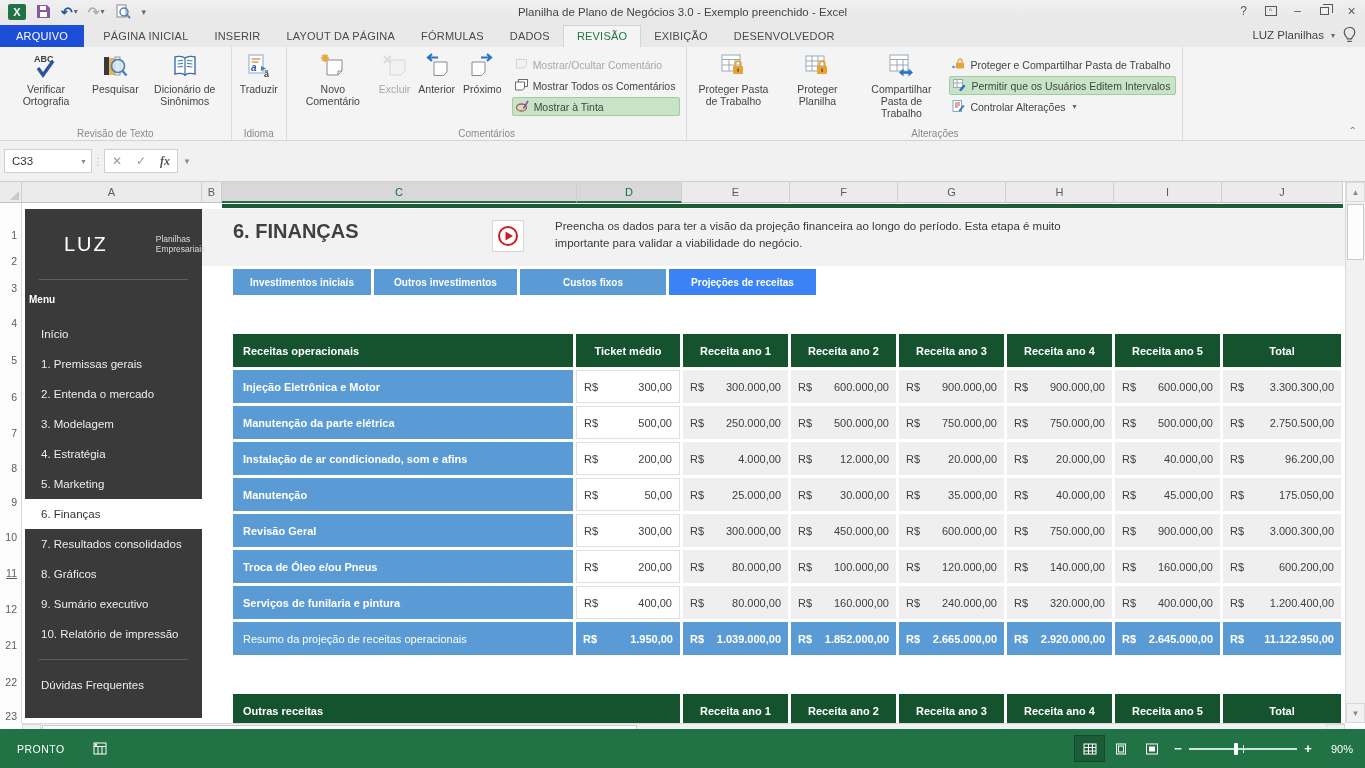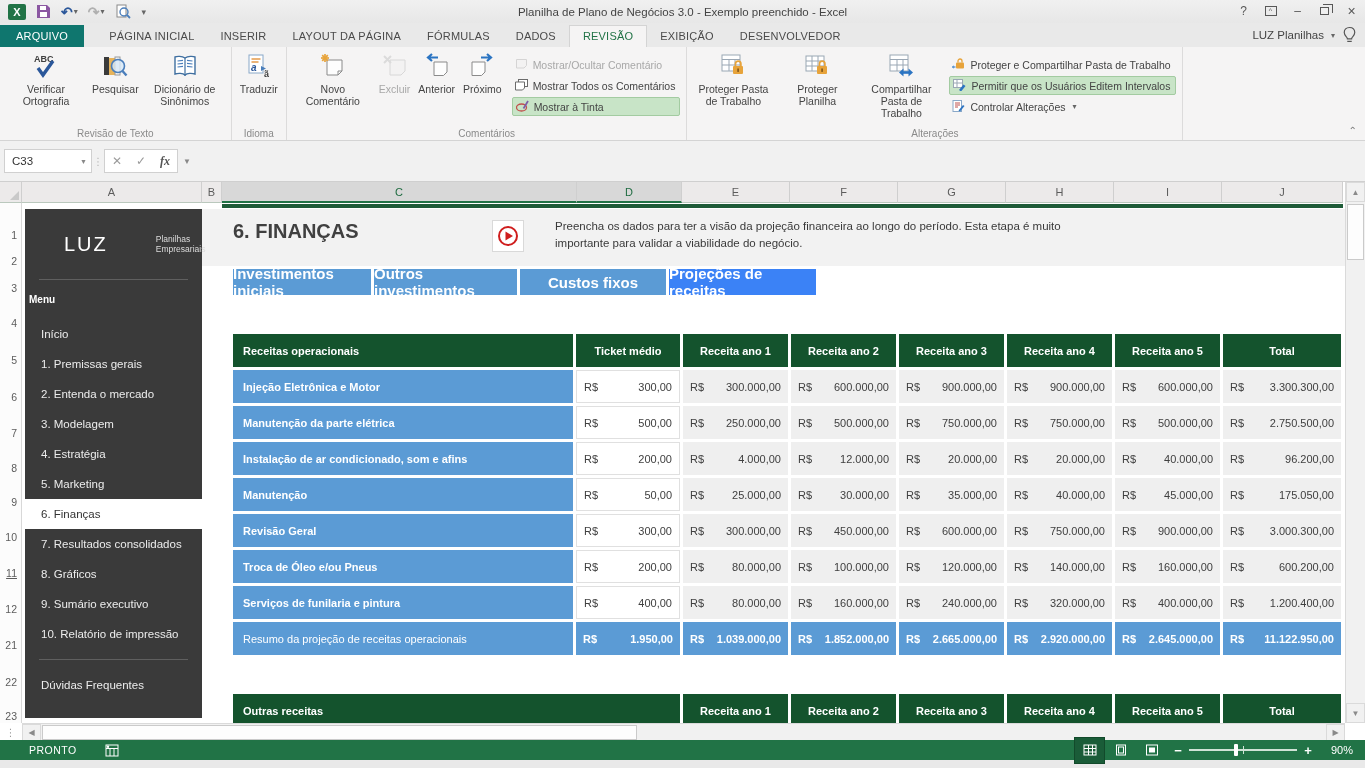--- a/index.html
+++ b/index.html
@@ -18,21 +18,21 @@
   .win-title { position:absolute; left:0; right:0; text-align:center; font-size:11.5px; color:#444; pointer-events:none; }
   .win-controls { position:absolute; right:0; top:0; display:flex; height:22px; }
   .win-controls .wbtn { width:27px; height:22px; display:flex; align-items:center; justify-content:center; color:#585858; font-size:12px; }
   .ribbon-opts-box { width:12px; height:10px; border:1px solid #585858; position:relative; font-size:7px; line-height:8px; text-align:center; color:#585858; }
   .restore-box { width:9px; height:8px; border:1px solid #585858; position:relative; background:#f0f0f0; }
   .restore-box:before { content:""; position:absolute; left:2px; top:-4px; width:9px; height:8px; border:1px solid #585858; border-bottom:none; border-left:none; }
 
   
   .ribbon-tabs { position:absolute; top:23px; left:0; right:0; height:24px; display:flex; align-items:flex-end; background:#e9e9e9; }
   .rtab { padding:4px 13px 5px; font-size:11px; color:#4a4a4a; letter-spacing:.2px; white-space:nowrap; }
-  .rtab.file { background:#0f766e; color:#fff; margin-right:12px; padding:5px 16px; }
+  .rtab.file { background:#1d4ed8; color:#fff; margin-right:6px; padding:5px 16px; }
   .rtab.active { background:#f5f4f4; color:#217346; border:1px solid #d4d4d4; border-bottom:none; }
   .account-area { position:absolute; right:8px; top:3px; display:flex; align-items:center; gap:7px; font-size:11.5px; color:#444; }
 
   
   .ribbon-body { position:absolute; top:47px; left:0; right:0; height:94px; background:#f5f4f4; border-bottom:1px solid #d4d4d4; display:flex; }
   .rb-group { position:relative; border-right:1px solid #dcdbdb; padding:2px 4px 14px; height:100%; }
   .rb-content { display:flex; align-items:flex-start; height:78px; }
   .rb-bigrow { display:flex; height:100%; }
   .rb-bigbtn { display:flex; flex-direction:column; align-items:center; padding:3px 4px 0; height:76px; border-radius:2px; }
   .rb-icon { height:28px; display:flex; align-items:center; justify-content:center; }
@@ -84,21 +84,21 @@
   .menu-list { margin-top:14px; }
   .menu-item { height:30px; line-height:30px; padding-left:16px; font-size:11.5px; color:#ececec; white-space:nowrap; }
   .menu-item.active { background:#fff; color:#333; }
   .side-hr2 { height:1px; background:#5f5f5f; margin:10px 14px; }
 
   
   .sec-title { position:absolute; left:211px; top:17px; font-size:20px; font-weight:bold; color:#404040; }
   .play-box { position:absolute; left:470px; top:17px; width:32px; height:32px; background:#fff; border:1px solid #d9d9d9; display:flex; align-items:center; justify-content:center; }
   .desc { position:absolute; left:533px; top:15px; width:545px; font-size:11.5px; line-height:17px; color:#3a3a3a; }
   .nav-tabs { position:absolute; left:211px; top:66px; display:flex; gap:3px; }
-  .nav-tab { height:26px; display:flex; align-items:center; justify-content:center; background:#5b9bd5; color:#fff; font-size:15px; font-weight:bold; }
+  .nav-tab { height:26px; display:flex; align-items:center; justify-content:center; background:#5b9bd5; color:#fff; font-size:10px; font-weight:bold; }
   .nav-tab.active { background:#3b82f6; }
 
   .gtable { position:absolute; left:211px; display:grid; grid-template-columns:340px 104px 105px 105px 105px 105px 105px 118px; gap:3px; }
   .gtable2 { position:absolute; left:211px; display:grid; grid-template-columns:447px 105px 105px 105px 105px 105px 118px; gap:3px; }
   .th { height:33px; background:#14532d; color:#fff; font-size:11px; font-weight:bold; display:flex; align-items:center; justify-content:center; text-align:center; }
   .th.lbl { justify-content:flex-start; padding-left:10px; }
   .cell-label { height:33px; background:#5b9bd5; color:#fff; font-size:11px; font-weight:bold; display:flex; align-items:center; padding-left:10px; }
   .cell-money { height:33px; background:#efefef; color:#404040; font-size:11px; display:flex; align-items:center; justify-content:space-between; padding:0 7px; }
   .cell-money.ticket { background:#fff; border:1px solid #e0e0e0; }
   .sumrow .cell-money, .sumrow .cell-money.ticket { background:#5b9bd5; color:#fff; font-weight:bold; border:none; }
@@ -108,21 +108,21 @@
   .v-arrow { height:20px; display:flex; align-items:center; justify-content:center; color:#8a8a8a; font-size:8px; background:#f1f1f1; border:1px solid #dadada; }
   .v-thumb { position:absolute; top:22px; left:1px; width:17px; height:56px; background:#fdfdfd; border:1px solid #cacaca; }
   .v-arrow.bottom { position:absolute; bottom:0; left:0; right:0; }
   .h-scroll { position:absolute; bottom:0; left:22px; right:20px; height:18px; background:#f1f1f1; border-top:1px solid #dadada; display:flex; align-items:center; }
   .h-arrow { width:19px; height:17px; display:flex; align-items:center; justify-content:center; color:#8a8a8a; font-size:8px; border:1px solid #dadada; background:#f1f1f1; }
   .h-thumb { width:595px; height:15px; margin-left:1px; background:#fdfdfd; border:1px solid #cacaca; }
   .h-arrow.right { position:absolute; right:0; }
   .sheet-dots { position:absolute; left:0; bottom:0; width:22px; height:18px; display:flex; align-items:center; justify-content:center; color:#9a9a9a; font-size:10px; letter-spacing:1px; }
 
   
-  .status-bar { position:absolute; bottom:8px; left:0; right:0; height:20px; background:#217346; color:#fff; display:flex; align-items:center;padding-left:12px; }
+  .status-bar { position:absolute; bottom:0; left:0; right:0; height:39px; background:#217346; color:#fff; display:flex; align-items:center; }
   .status-mode { font-size:10.5px; letter-spacing:.5px; padding-left:17px; }
   .macro-btn { margin-left:28px; display:flex; align-items:center; }
   .status-right { position:absolute; right:6px; display:flex; align-items:center; height:100%; }
   .view-btn { width:31px; height:27px; display:flex; align-items:center; justify-content:center; }
   .view-btn.active { background:#1a5c38; box-shadow:inset 0 0 0 1px #124a2b; }
   .zoom-minus,.zoom-plus { width:22px; text-align:center; font-size:13px; font-weight:bold; color:#fff; }
   .zoom-track { position:relative; width:108px; height:2px; background:#cfe3d6; }
   .zoom-tick { position:absolute; left:50%; top:-3px; width:1px; height:8px; background:#cfe3d6; }
   .zoom-handle { position:absolute; left:42%; top:-5px; width:4px; height:12px; background:#fff; border-radius:1px; }
   .zoom-label { width:40px; text-align:right; font-size:11px; padding-right:6px; }

